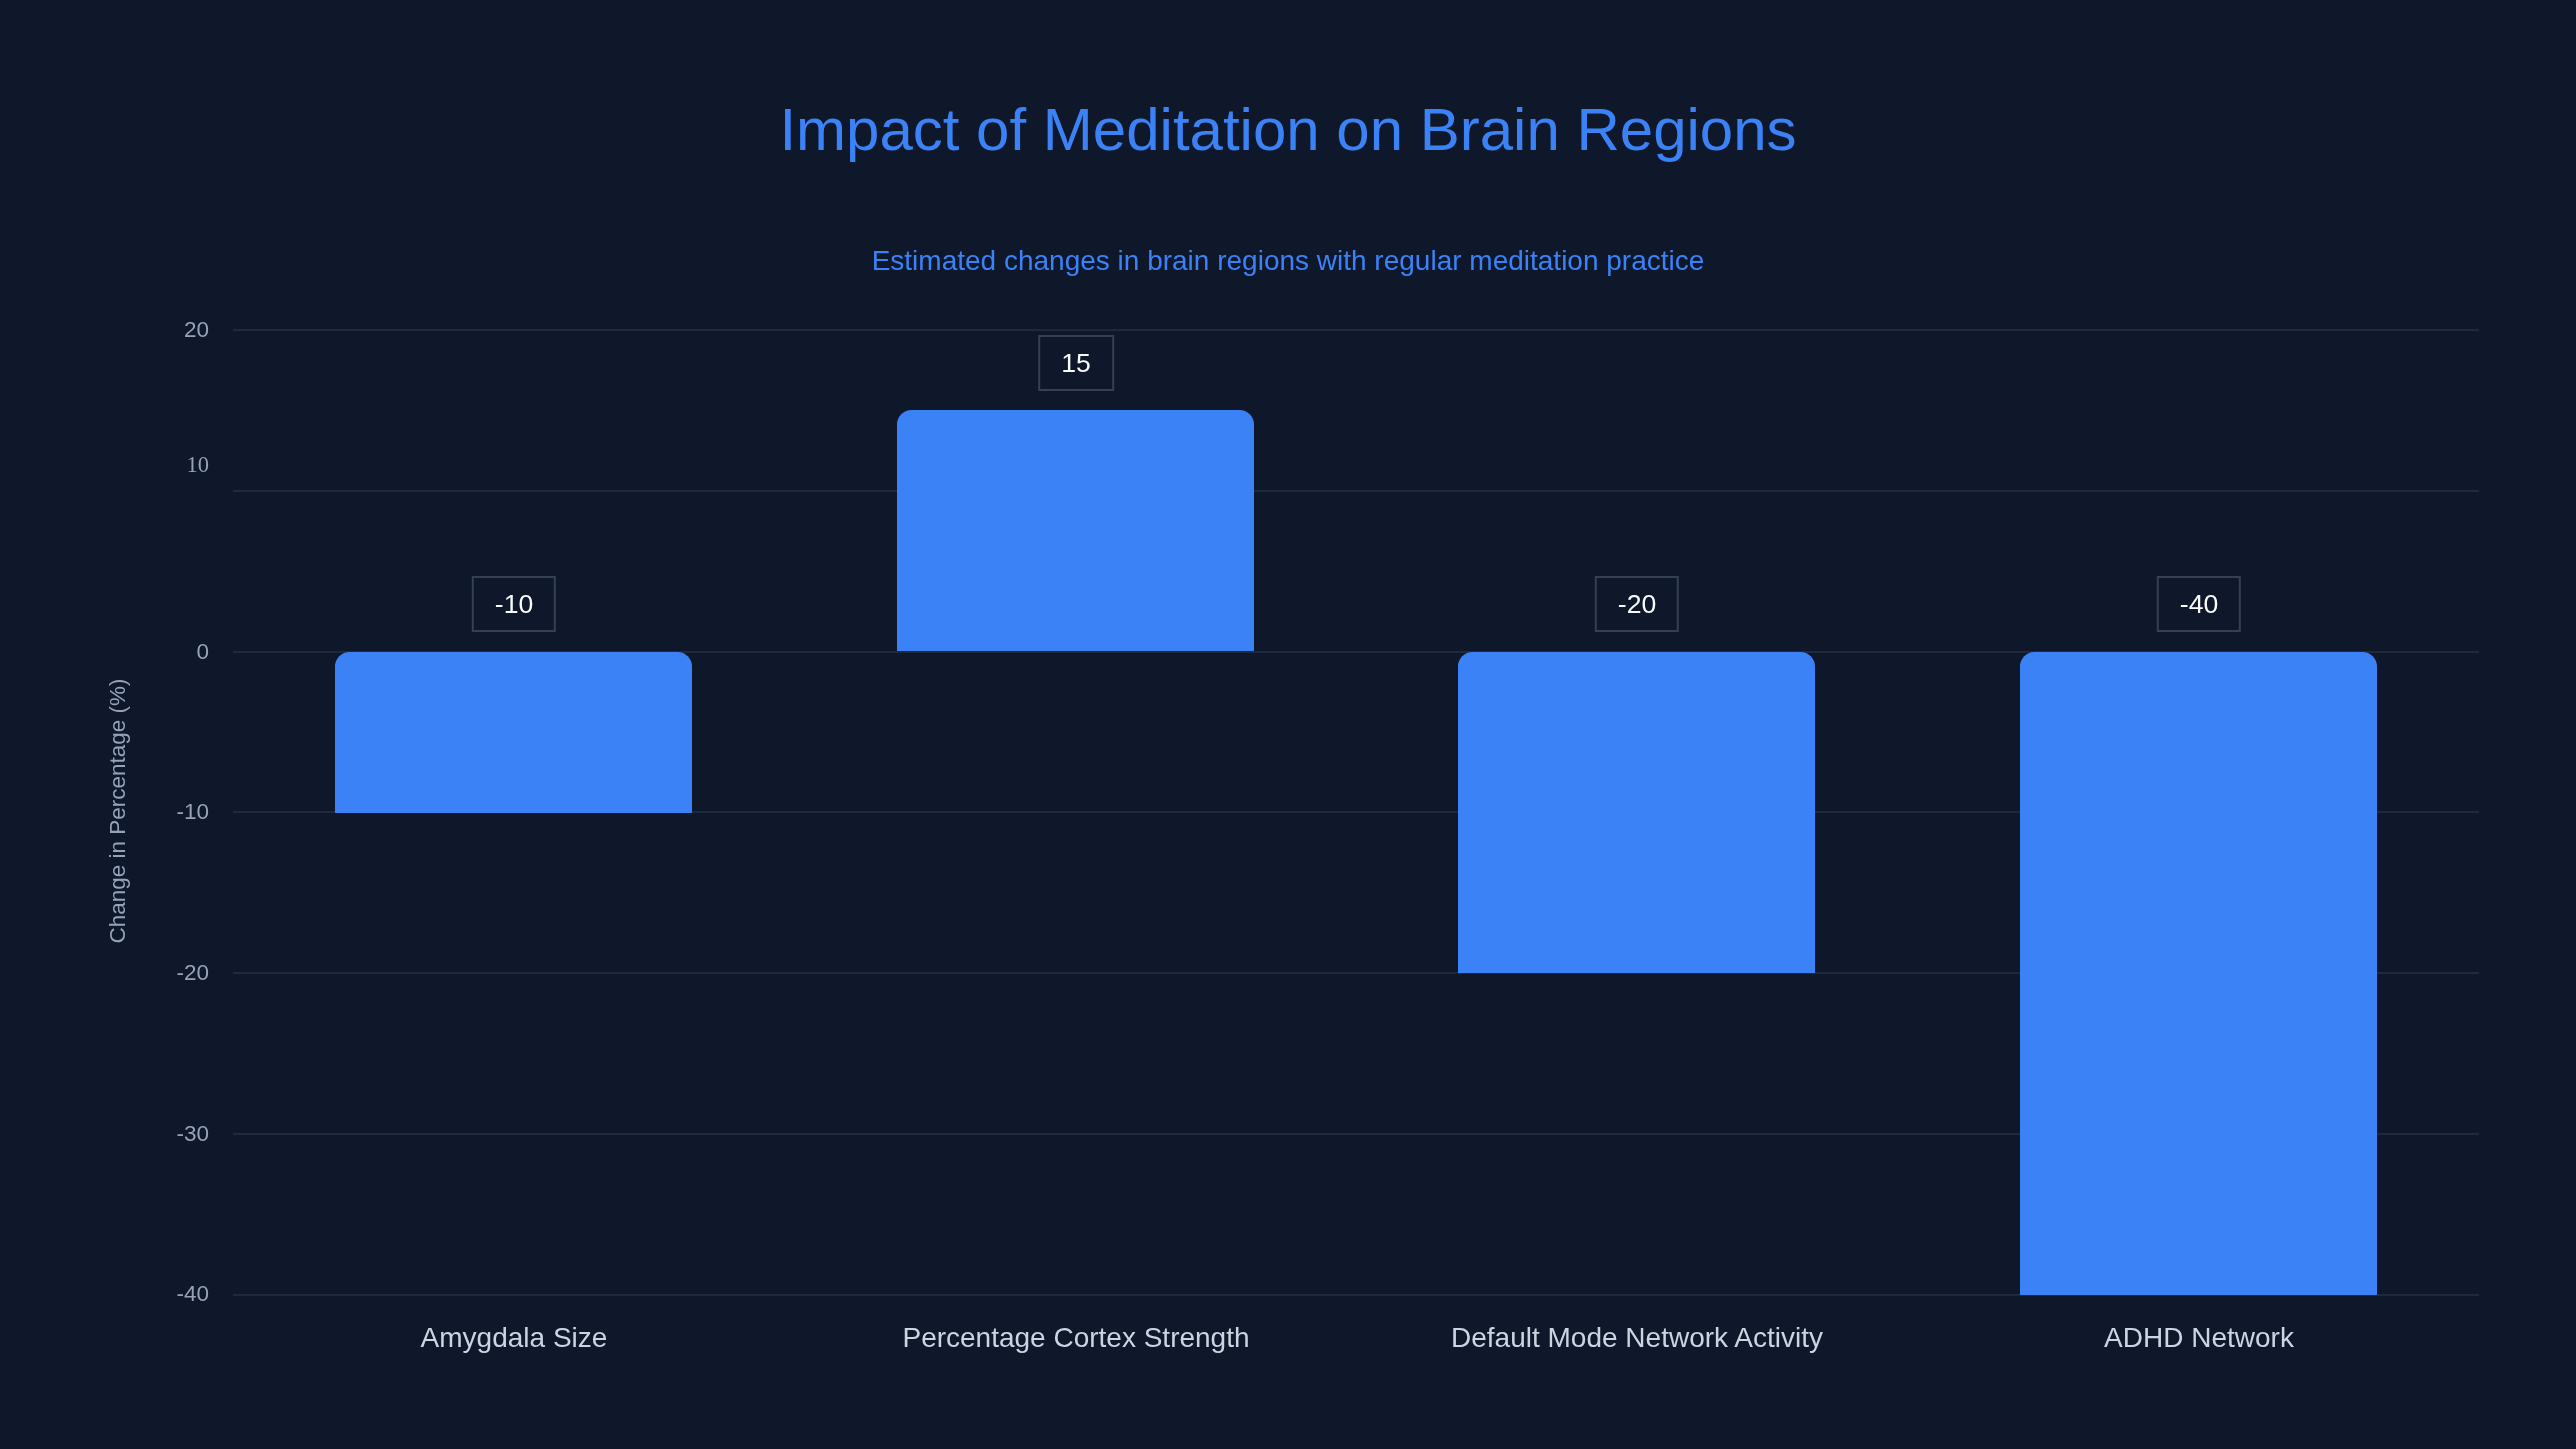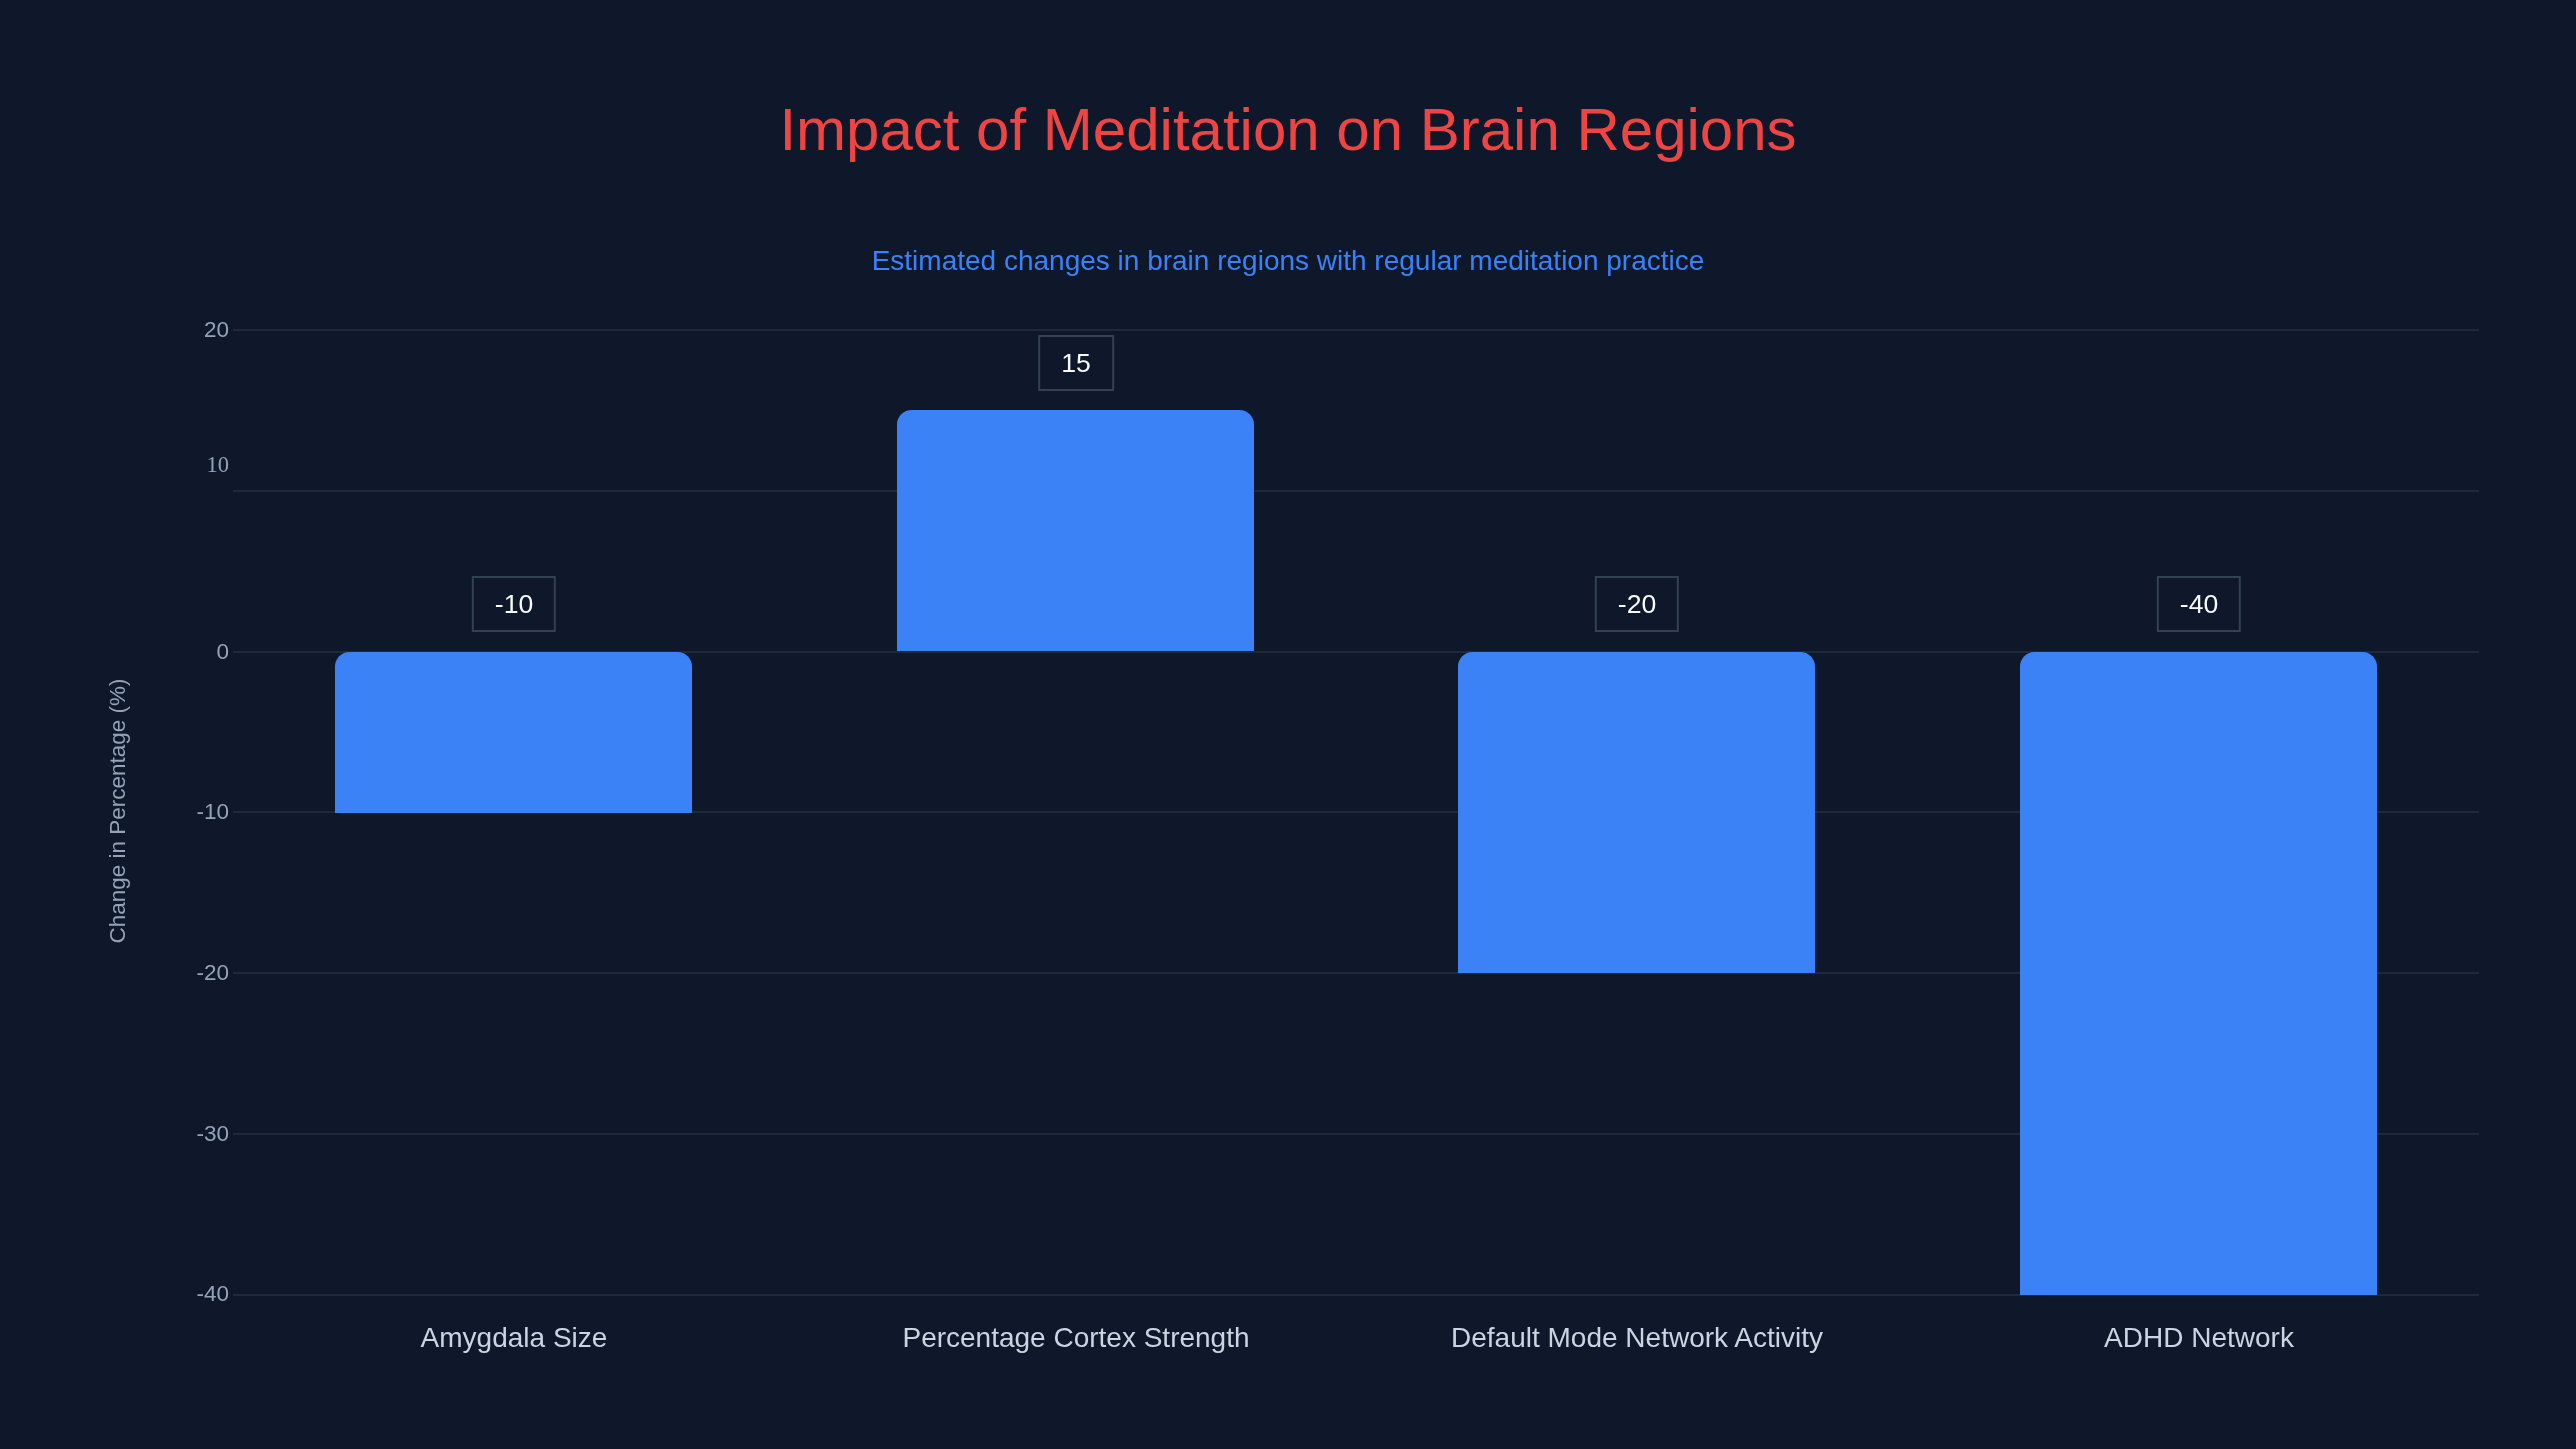--- a/index.html
+++ b/index.html
@@ -4,36 +4,36 @@
 <style>
   html, body { margin: 0; padding: 0; }
   body {
     width: 2576px; height: 1449px;
     background: #0f172a;
     font-family: "Liberation Sans", "DejaVu Sans", sans-serif;
     position: relative; overflow: hidden;
   }
   .title {
     position: absolute; left: 0; width: 2576px; top: 95px;
-    text-align: center; color: #ef4444; font-size: 60px; font-weight: 400;
+    text-align: center; color: #3b82f6; font-size: 60px; font-weight: 400;
   }
   .subtitle {
     position: absolute; left: 0; width: 2576px; top: 245px;
     text-align: center; color: #3b82f6; font-size: 28px;
   }
   .ylabel {
     position: absolute; left: 118px; top: 811px;
     transform: translate(-50%, -50%) rotate(-90deg);
     color: #94a3b8; font-size: 22.5px; white-space: nowrap;
   }
   #plot { position: absolute; left: 0; top: 0; width: 2576px; height: 1449px; }
   .gridline { position: absolute; left: 233px; width: 2246px; height: 2.4px; background: #1e293b; }
   .ytick {
     position: absolute; width: 209px; left: 0; text-align: right;
-    color: #94a3b8; font-size: 22.5px; transform: translateY(-50%); padding-left: 20px;
+    color: #94a3b8; font-size: 22.5px; transform: translateY(-50%);
   }
   .bar { position: absolute; background: #3b82f6; }
   .bar.pos { border-radius: 14.5px 14.5px 0 0; }
   .bar.neg { border-radius: 14.5px 14.5px 0 0; }
   .badge {
     position: absolute; height: 56px; border: 2.4px solid #334155; border-radius: 0;
     background: #0f172a; color: #f8fafc; font-size: 26.6px;
     display: flex; align-items: center; justify-content: center;
     transform: translateX(-50%); box-sizing: border-box; padding: 0 21px;
   }

